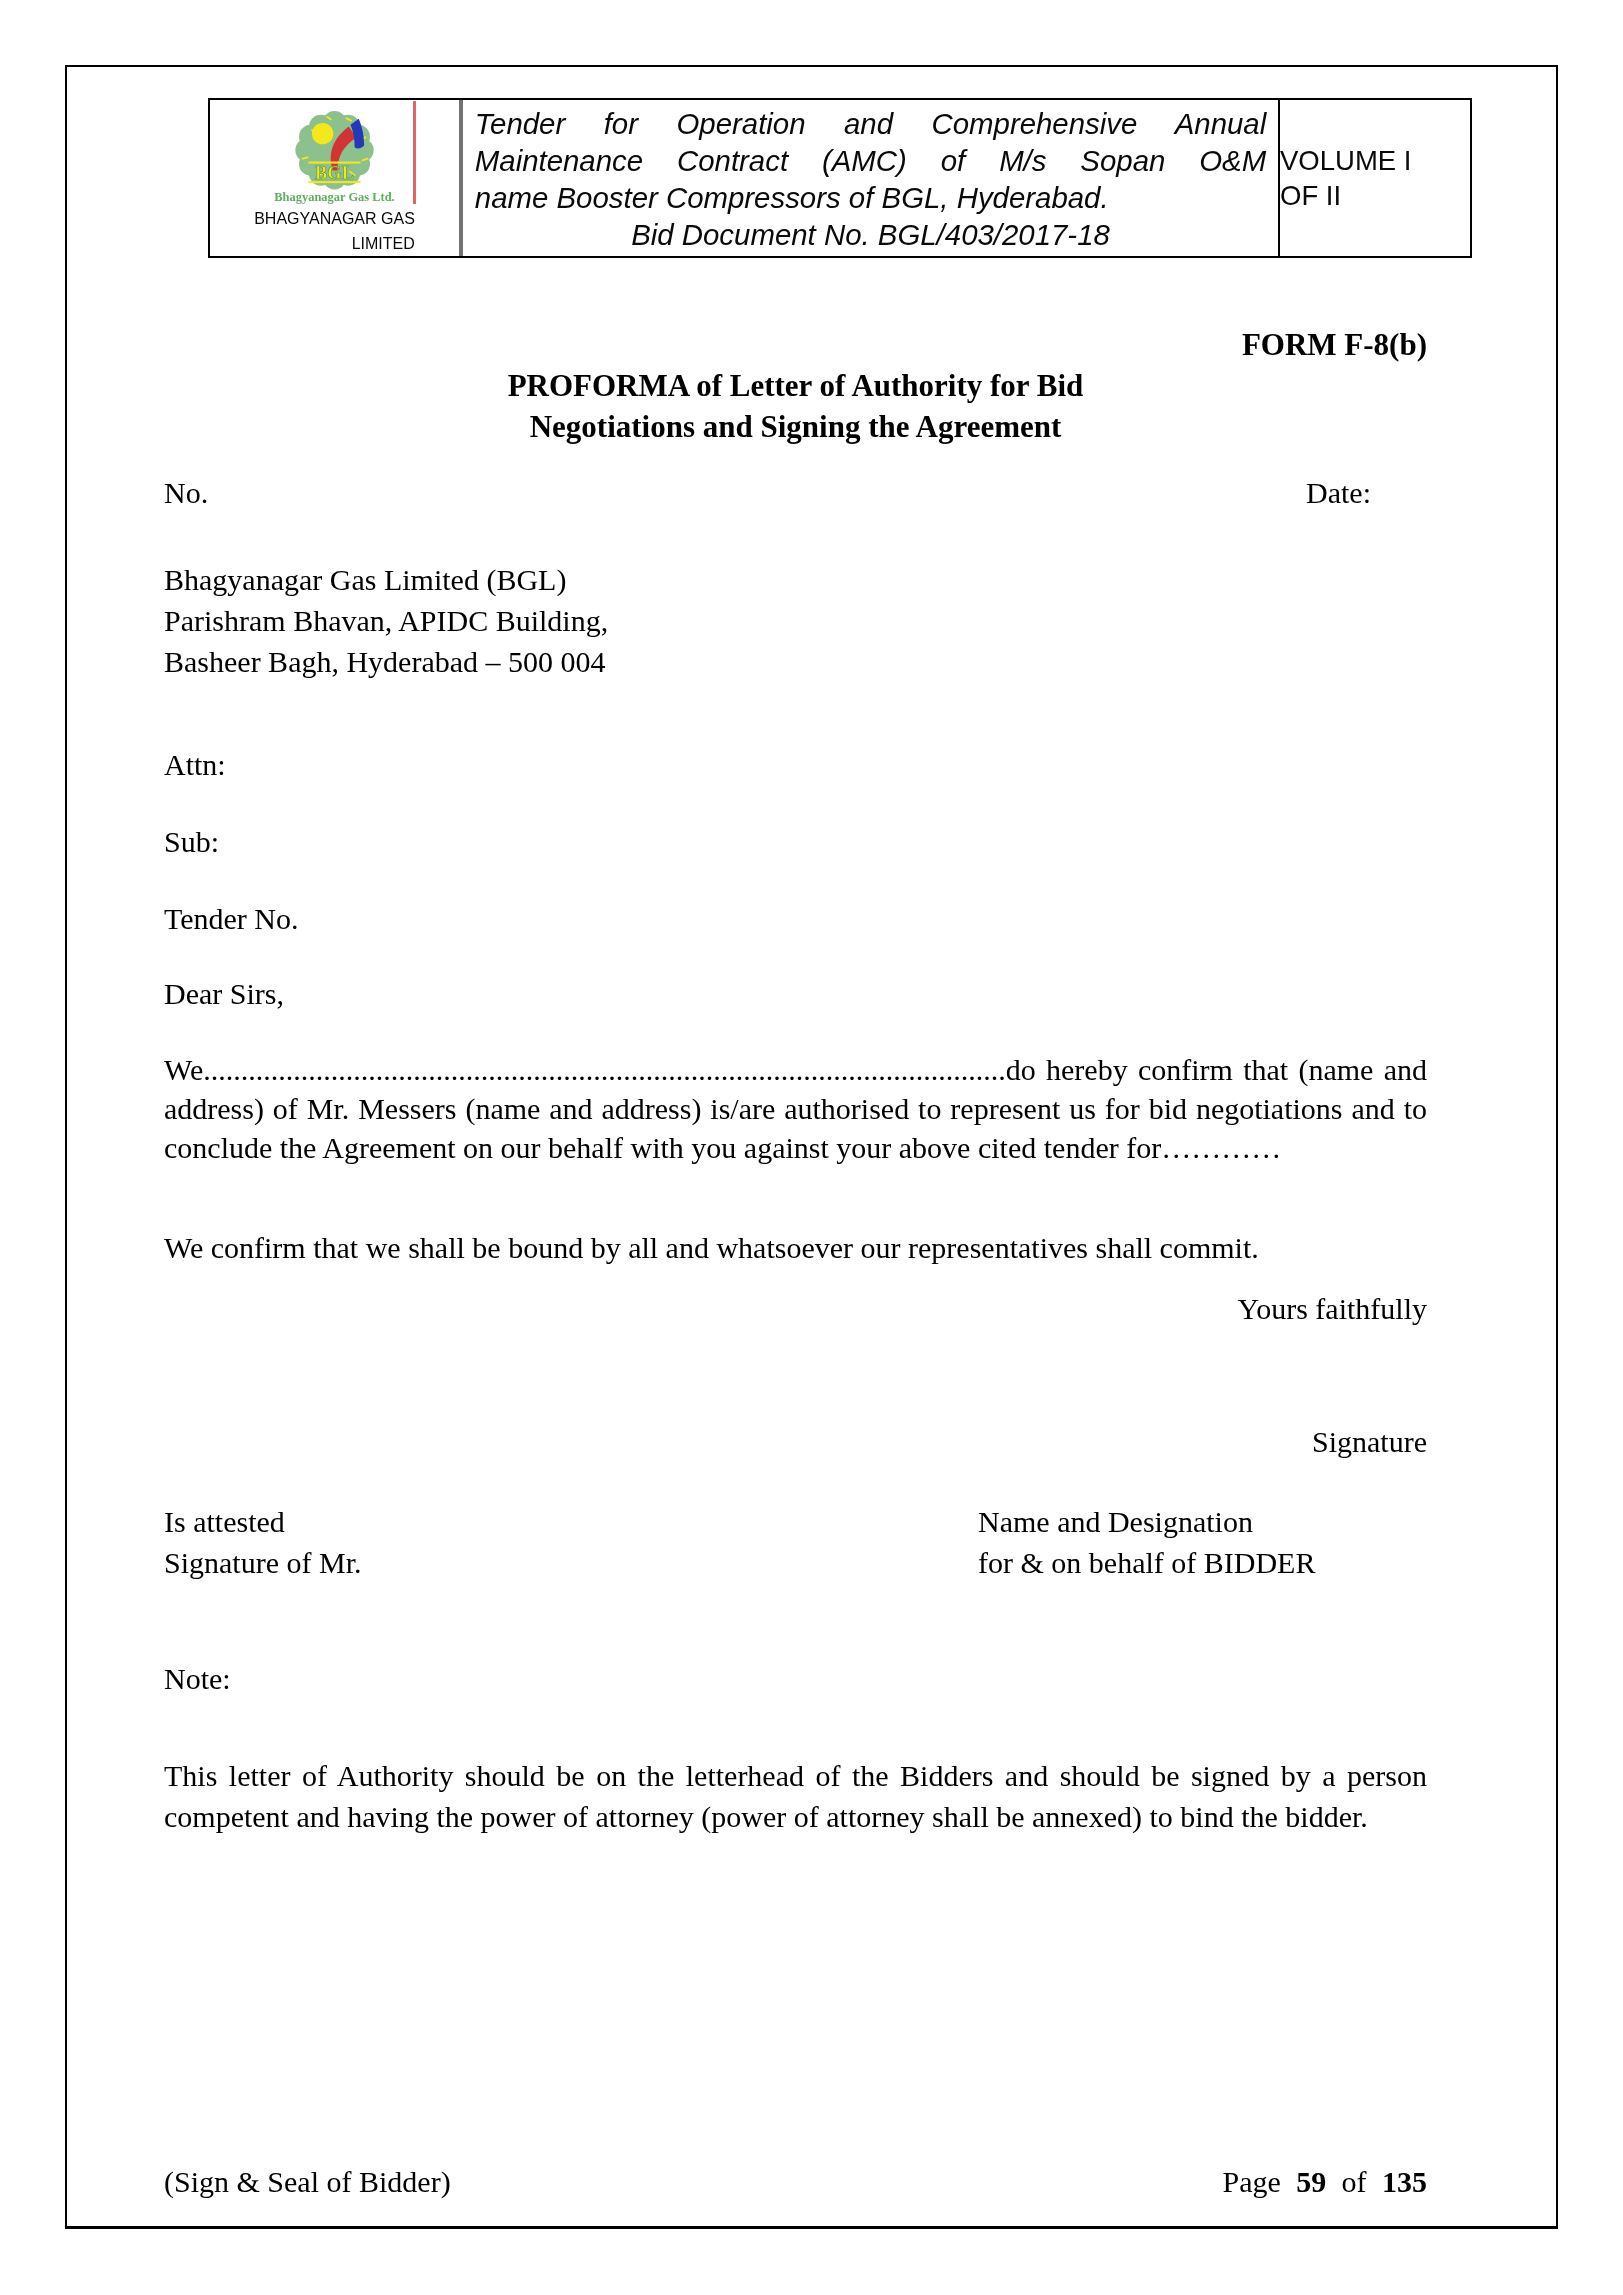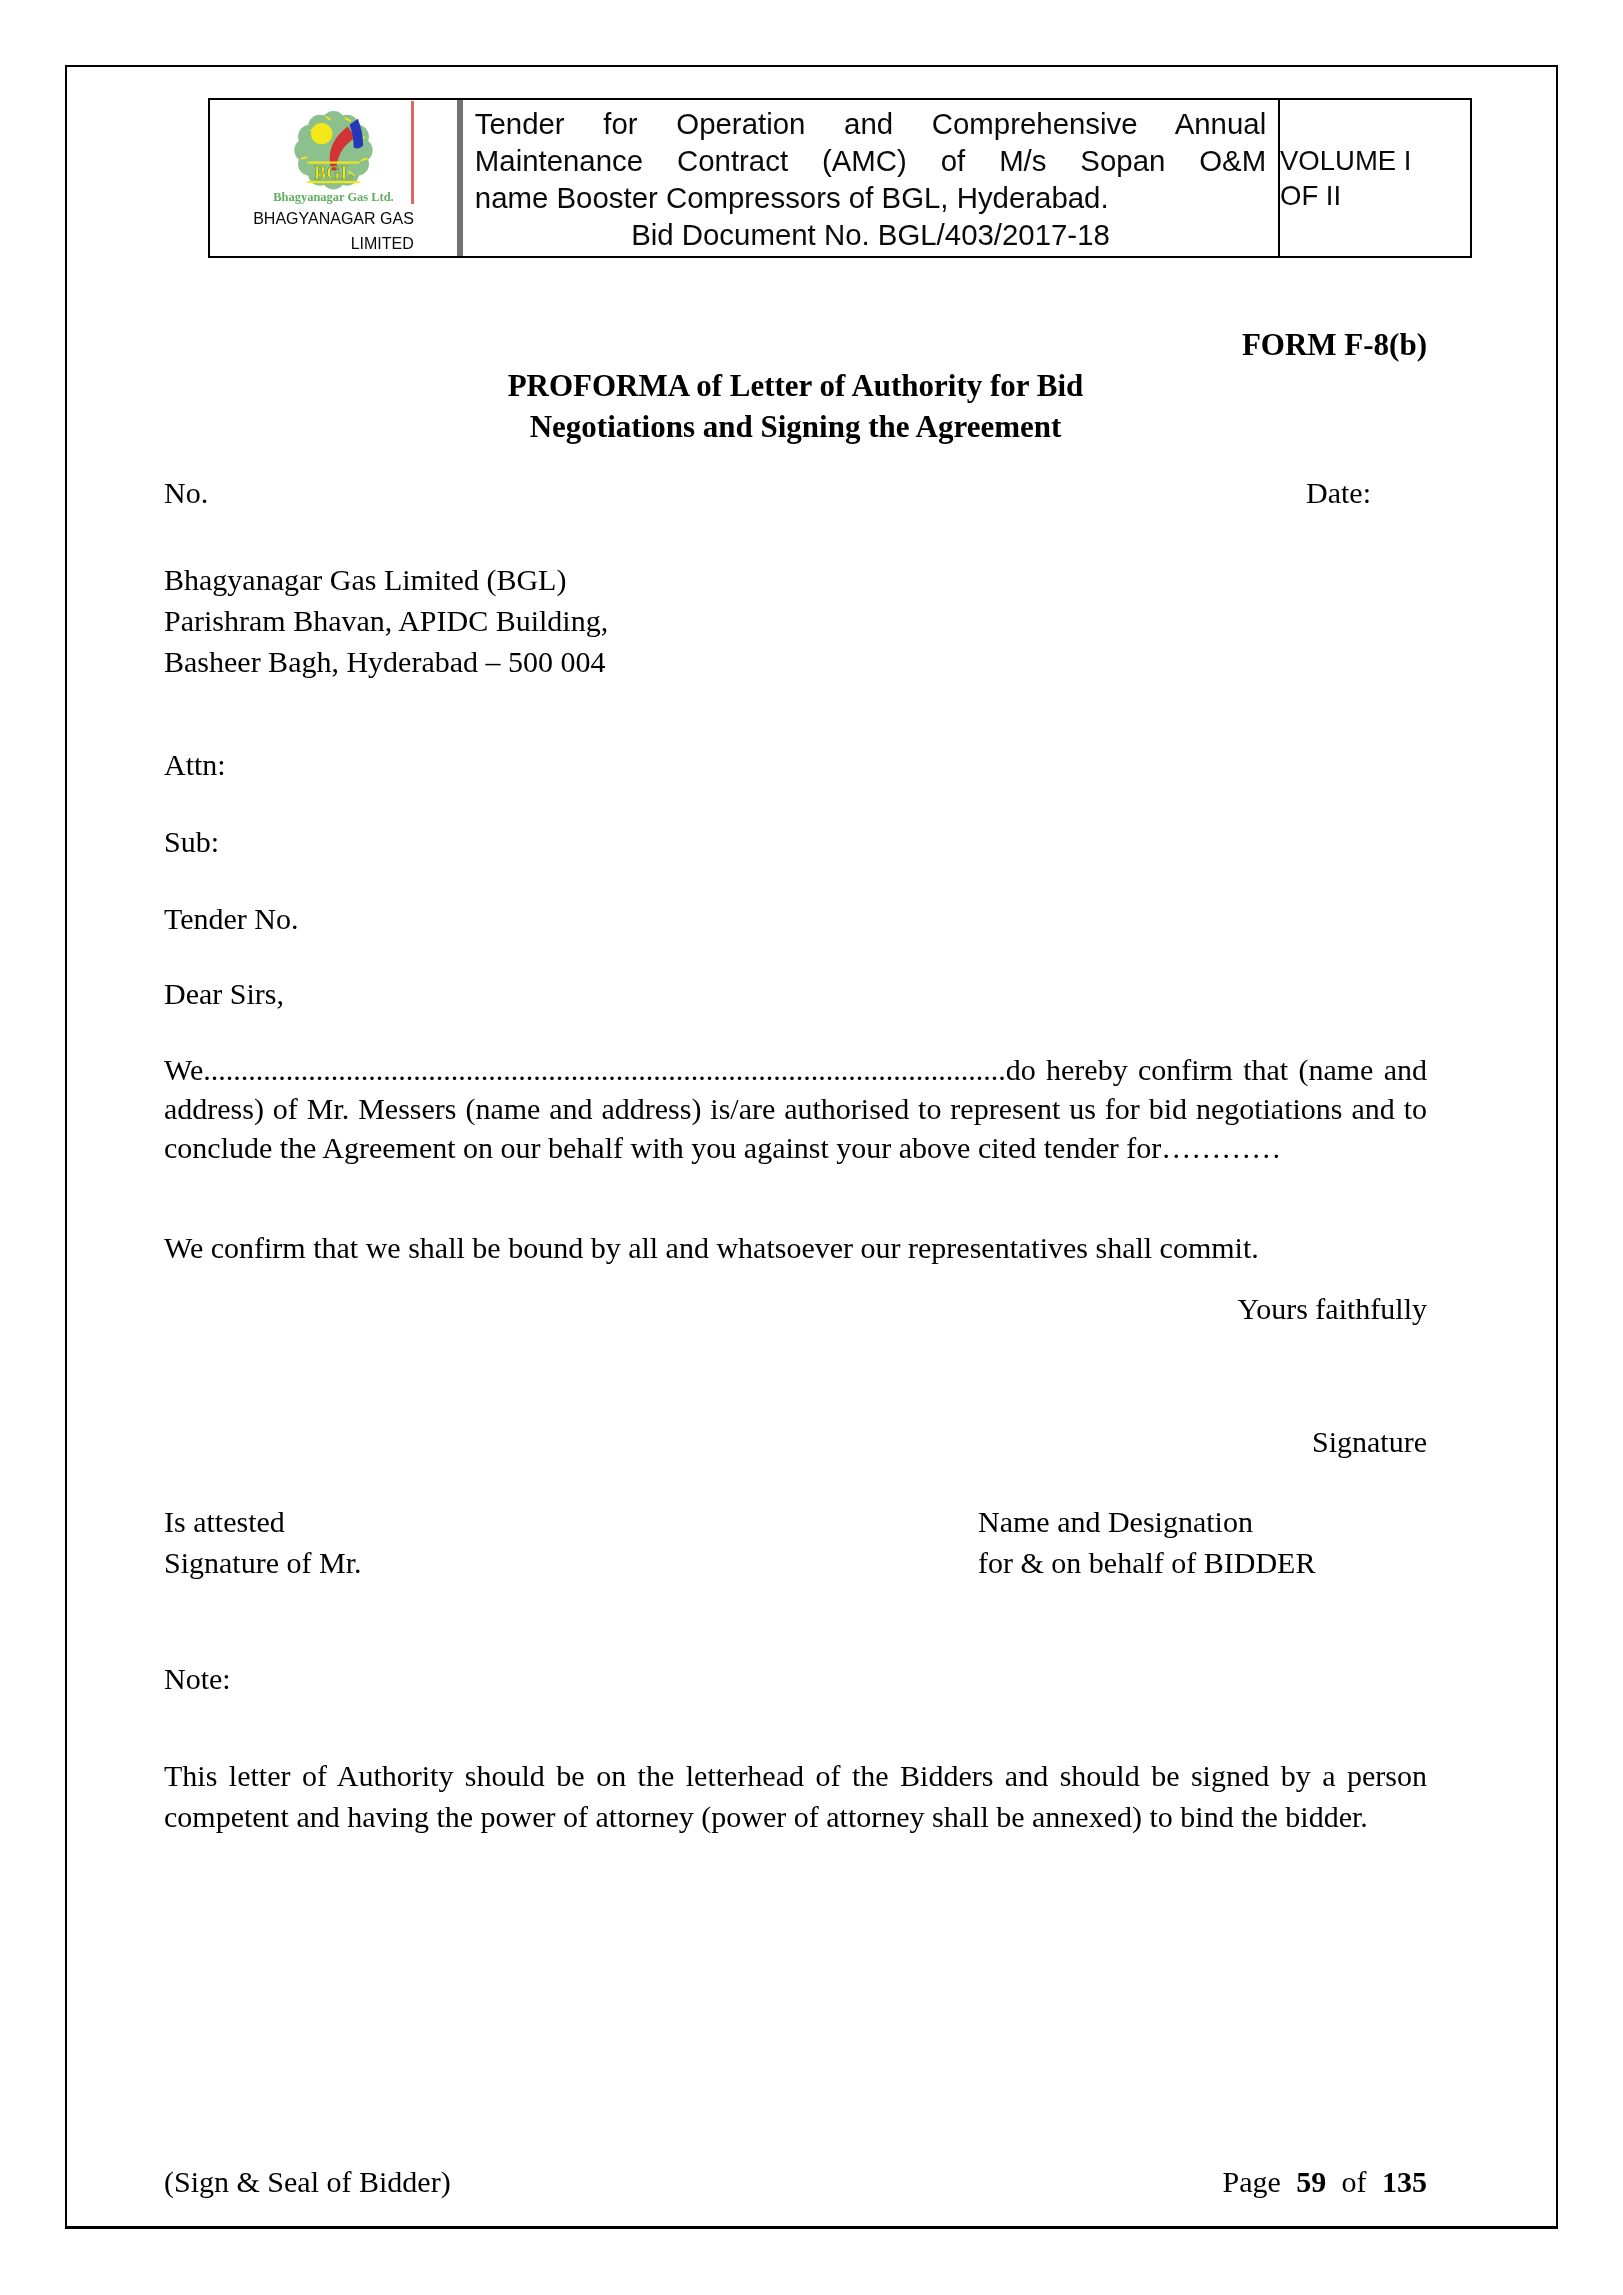--- a/index.html
+++ b/index.html
@@ -22,39 +22,39 @@
   .htable{
     position:absolute;left:208px;top:98px;
     width:1264px;height:160px;
     border:2px solid #000;
     box-sizing:border-box;
     display:flex;
     font-family:"Liberation Sans","DejaVu Sans",sans-serif;
   }
   .cell{box-sizing:border-box;height:100%;}
   .logo-cell{
-    width:253px;border-right:6px solid #737373;
+    width:253px;border-right:4px solid #737373;
     position:relative;
     display:flex;flex-direction:column;align-items:center;
     padding-top:3.9px;
   }
   .red-divider{
     position:absolute;right:43px;top:1.3px;
     width:2.6px;height:103px;background:#e06666;
   }
   .company-name{
     text-align:right;font-size:16px;line-height:25px;
     color:#0a0a0a;margin-top:1.3px;
   }
   .title-cell{
     width:817px;border-right:2px solid #000;
     padding:5.2px 11.8px 3.9px 11.8px;
     font-size:29.4px;line-height:37px;color:#0a0a0a;
   }
-  .tl{width:100%;}
+  .tl{width:100%;font-style:italic;}
   .just{text-align:justify;text-align-last:justify;}
   .tl-left{text-align:left;}
   .tl-center{text-align:center;}
   .volume-cell{
     width:190px;
     display:flex;flex-direction:column;justify-content:center;align-items:flex-start;
     font-size:27.5px;line-height:35px;color:#0a0a0a;
   }
   
   .content{

